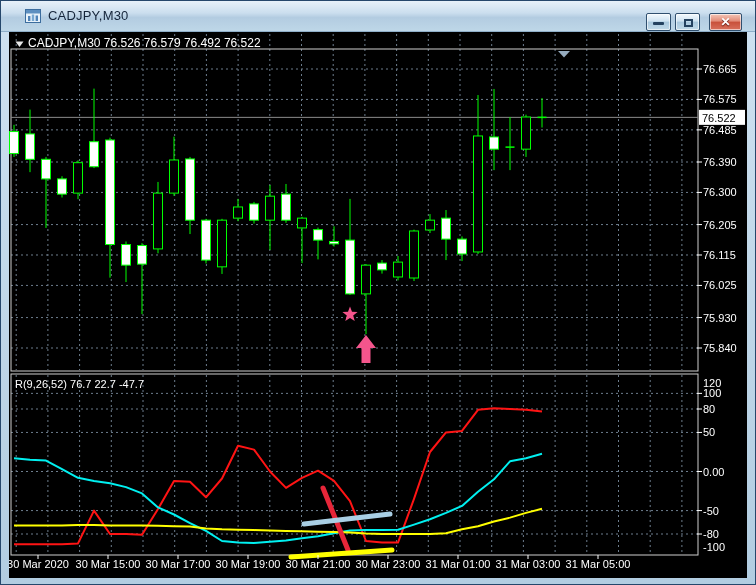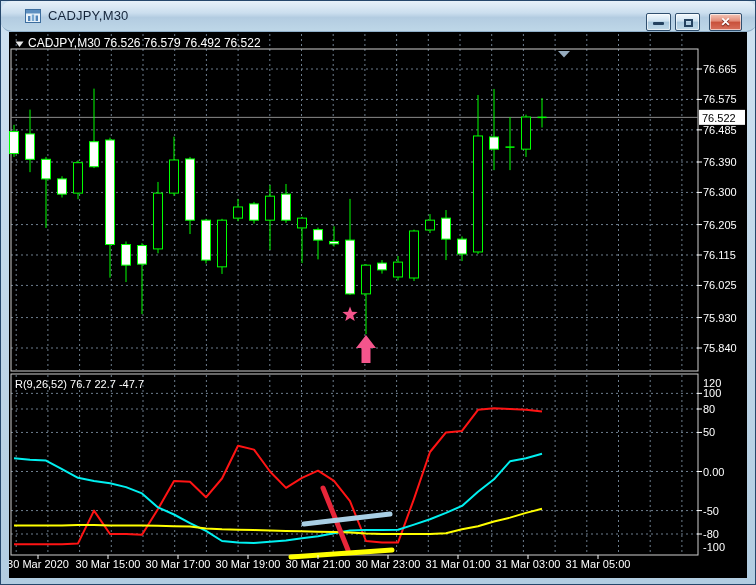--- a/index.html
+++ b/index.html
@@ -8,21 +8,20 @@
     position:relative;width:756px;height:585px;
     background:linear-gradient(#cfe2f1,#b2cde1);
     border:1px solid #25476b;
     font-family:"Liberation Sans",sans-serif;
     overflow:hidden;
   }
   .titlebar{
     position:absolute;left:0;top:0;width:756px;height:31px;
     background:linear-gradient(#e7f1f9 0%,#cbdeee 40%,#b3cce1 55%,#bed7e8 100%);
     border-bottom:1px solid #8fafc9;
-    border-radius:11px;
   }
   .app-icon{position:absolute;left:24px;top:8px;width:16px;height:16px;}
   .title-text{
     position:absolute;left:47px;top:7px;font-size:13px;color:#15253a;
     letter-spacing:0.2px;
   }
   .win-btn{
     position:absolute;top:12px;height:18px;border:1px solid #30506f;border-radius:2px;
     background:linear-gradient(#f3f9fd 0%,#cfe3f2 45%,#a9c8de 50%,#c2dae9 100%);
     box-shadow:inset 0 0 0 1px rgba(255,255,255,.6);

